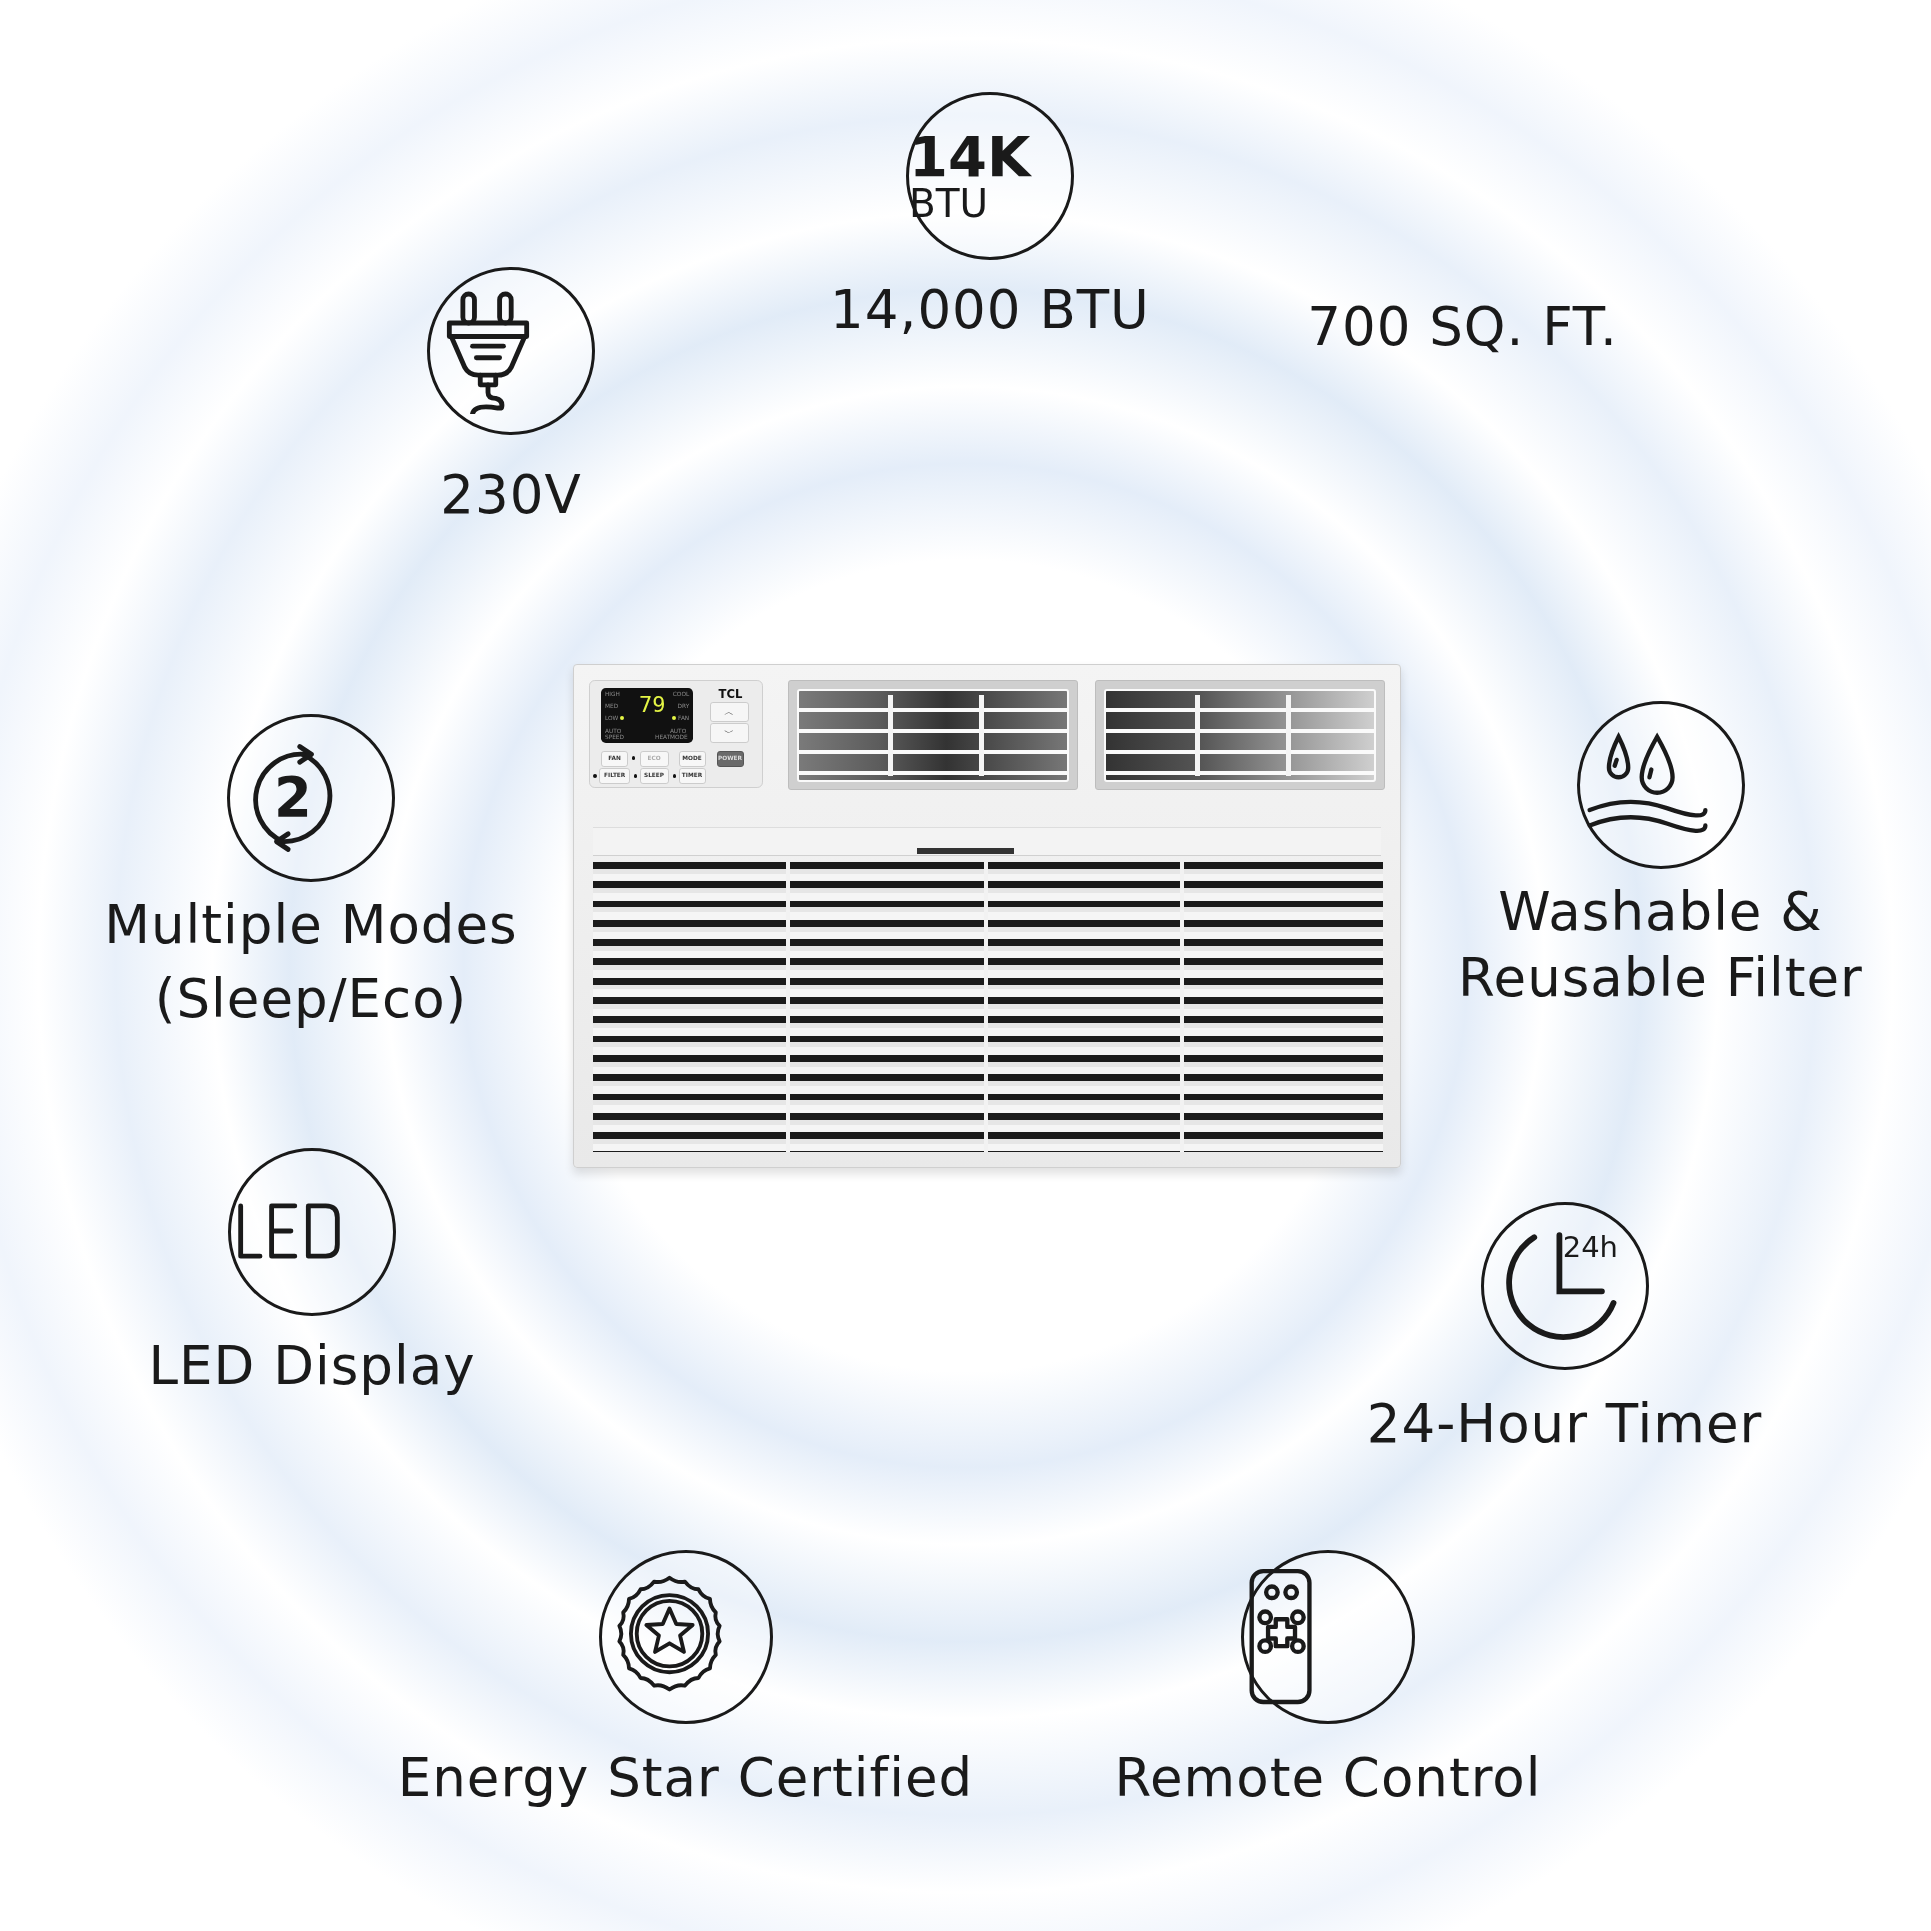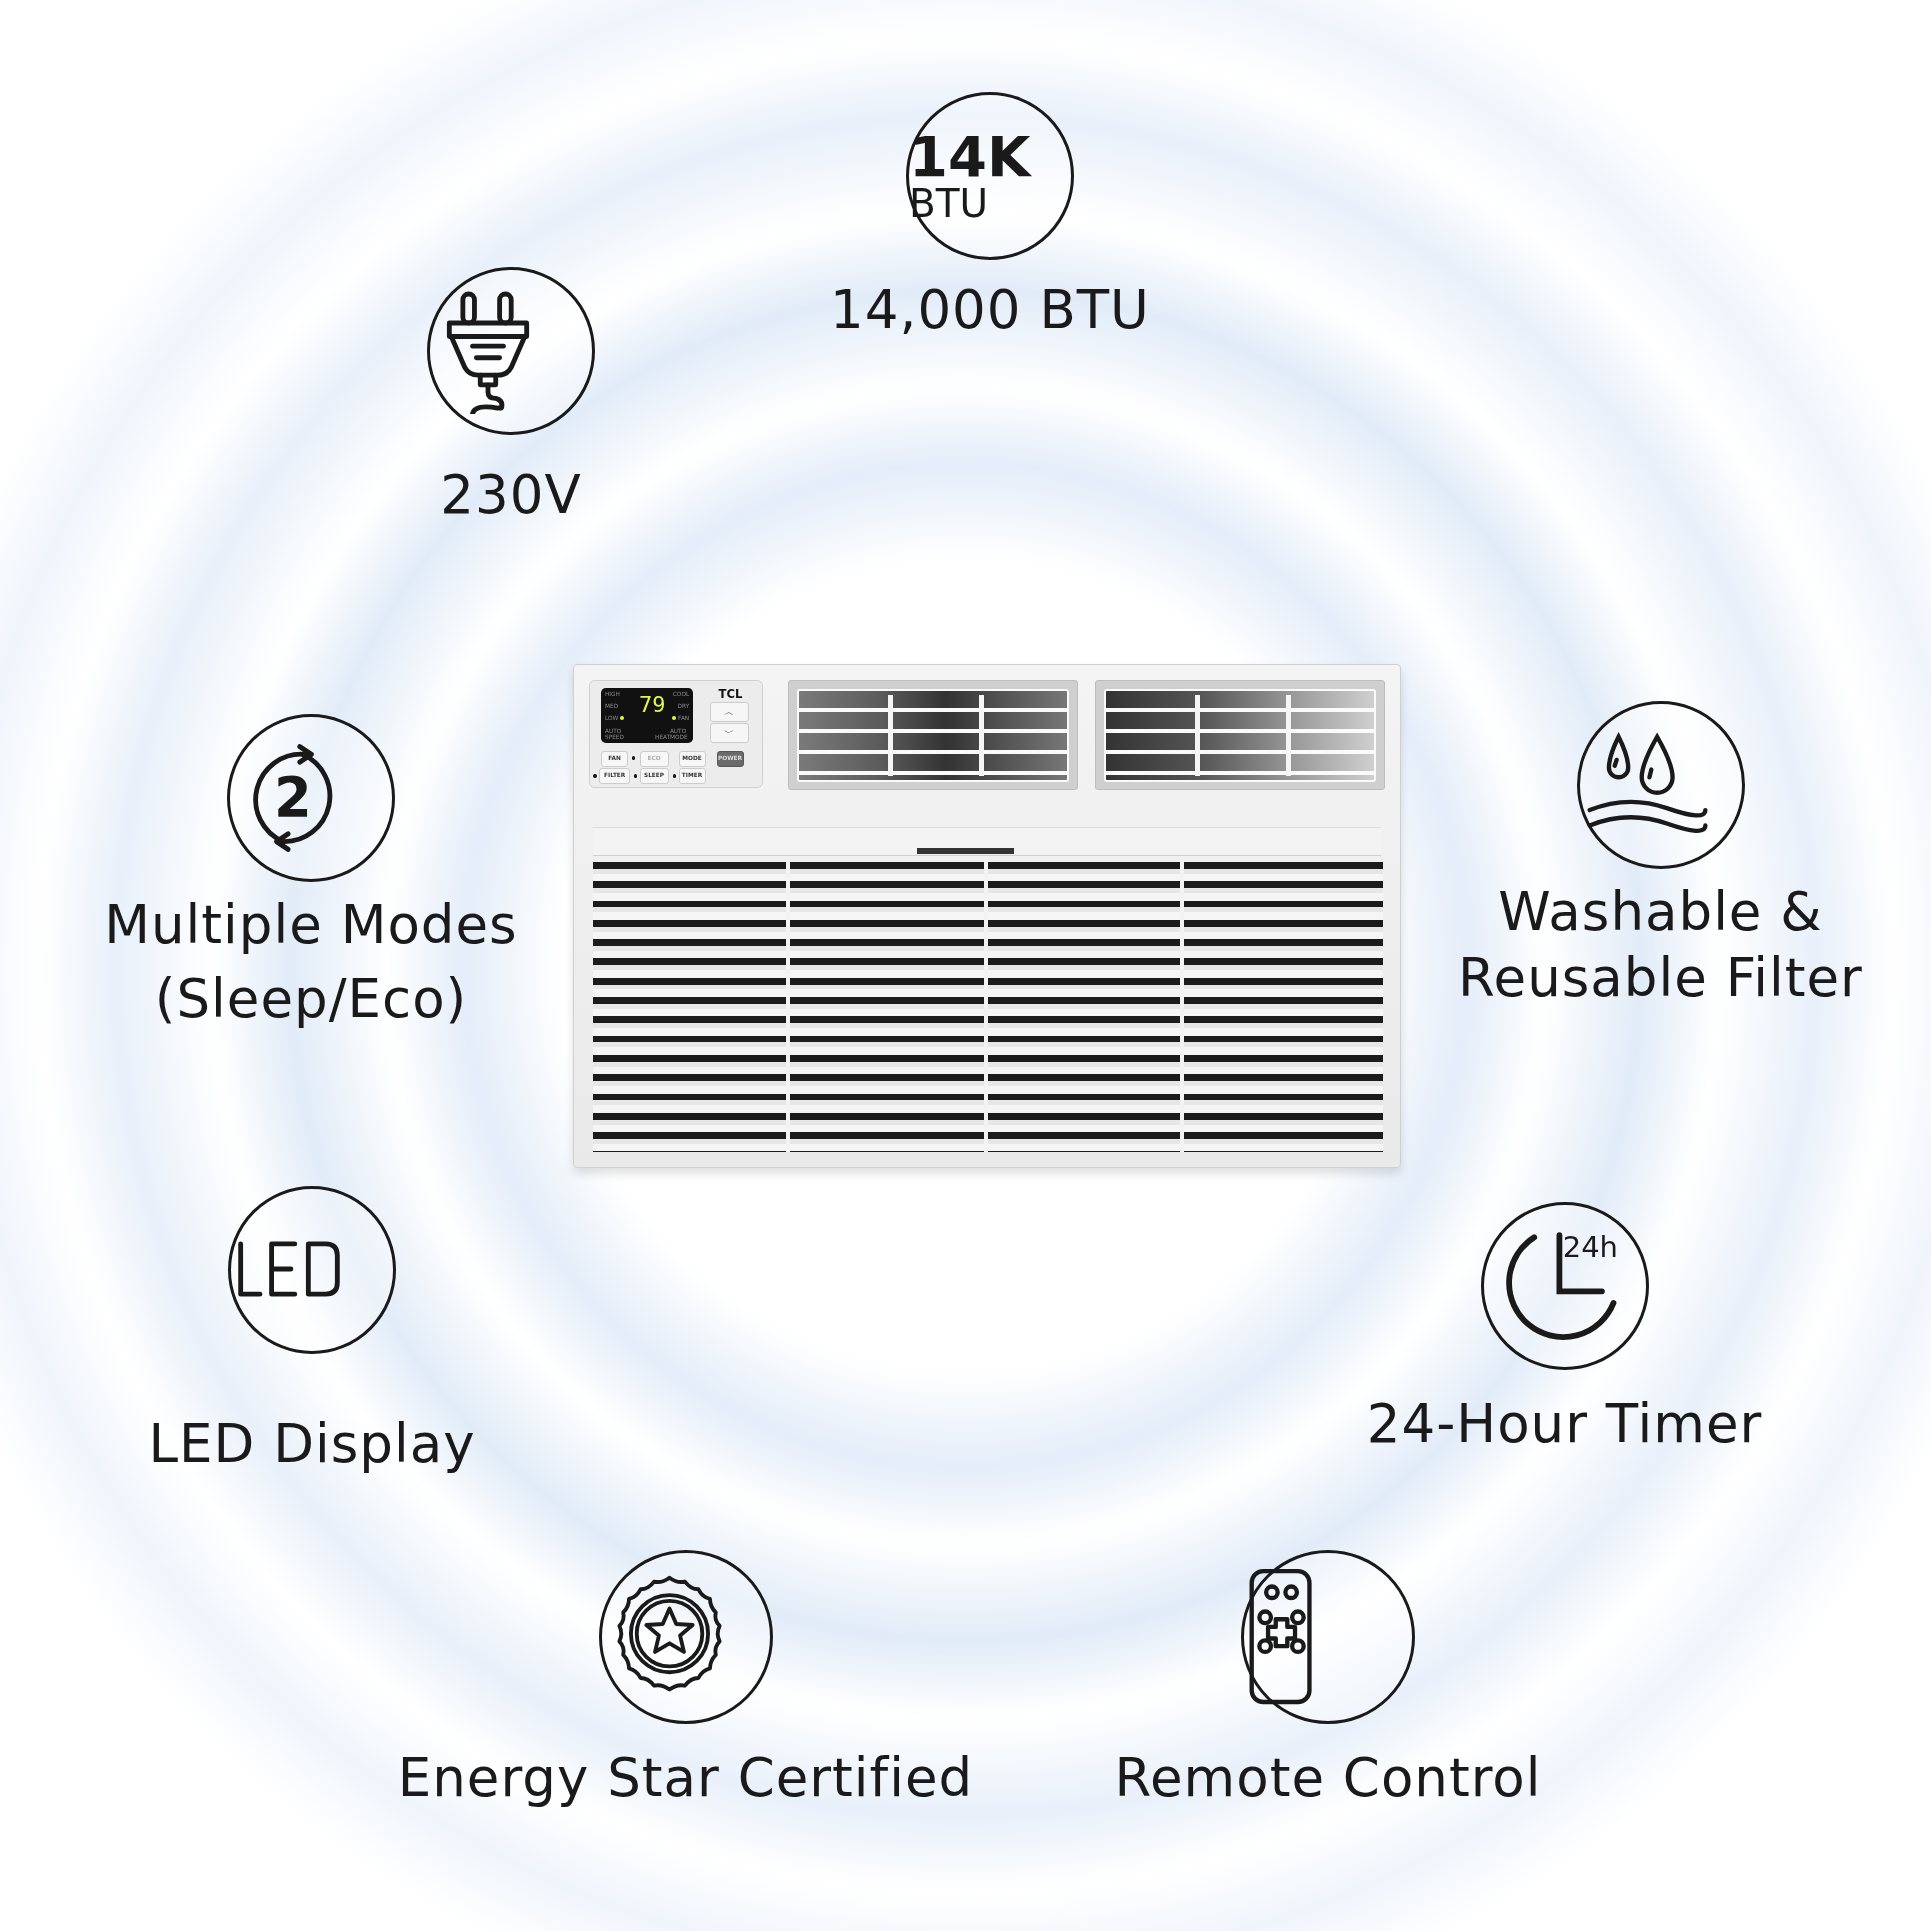--- a/index.html
+++ b/index.html
@@ -83,20 +83,21 @@
       <line x1="44" y1="60" x2="76" y2="60"></line>
       <line x1="48" y1="72" x2="72" y2="72"></line>
       <path d="M52 90 V100 H68 V90"></path>
       <path d="M60 100 V108 Q60 114 68 114 Q76 116 74 124 L70 124 Q46 120 44 130"></path>
     </svg>
   </div>
   <div class="label" style="margin-top:27px;">230V</div>
 </div>
 
 <div class="feature" style="left:1337px; top:267px; width:251px;">
+  <div class="label" style="margin-top:27px;">700 SQ. FT.</div>
 </div>
 
 <div class="feature" style="left:89px; top:714px; width:444px;">
   <div class="badge" style="position:relative;">
     <svg width="126" height="126" viewBox="0 0 130 130" fill="none" stroke="#1a1a1a" stroke-width="5" stroke-linecap="round">
       <path d="M55 110 A47 47 0 0 1 78 20"></path>
       <path d="M75 20 A47 47 0 0 1 55 110" stroke-dasharray="0"></path>
       <path d="M72 12 L84 20 L72 28" stroke-linejoin="round"></path>
       <path d="M60 102 L48 110 L60 118" stroke-linejoin="round"></path>
       <text x="65" y="84" text-anchor="middle" font-family="DejaVu Sans, sans-serif" font-weight="700" font-size="56" fill="#1a1a1a" stroke="none">2</text>
@@ -114,21 +115,21 @@
       <path d="M80 10 Q64 38 64 52 A16 16 0 0 0 96 52 Q96 38 80 10 Z"></path>
       <path d="M74 44 L72 52"></path>
       <path d="M10 86 Q50 70 90 84 T130 86"></path>
       <path d="M10 102 Q50 86 90 100 T130 102"></path>
     </svg>
   </div>
   <div class="label" style="margin-top:9.7px;">Washable &amp;</div>
   <div class="label" style="margin-top:0;">Reusable Filter</div>
 </div>
 
-<div class="feature" style="left:201px; top:1186px; width:222px;gap:40px;">
+<div class="feature" style="left:201px; top:1148px; width:222px;">
   <div class="badge">
     <svg width="116" height="68" viewBox="0 0 120 70" fill="none" stroke="#1a1a1a" stroke-width="5" stroke-linecap="round" stroke-linejoin="round">
       <path d="M10 8 V60 H30"></path>
       <path d="M66 8 H42 V60 H66 M42 34 H62"></path>
       <path d="M80 8 V60 H98 Q110 60 110 48 V20 Q110 8 98 8 Z"></path>
     </svg>
   </div>
   <div class="label" style="margin-top:17.4px;">LED Display</div>
 </div>
 

